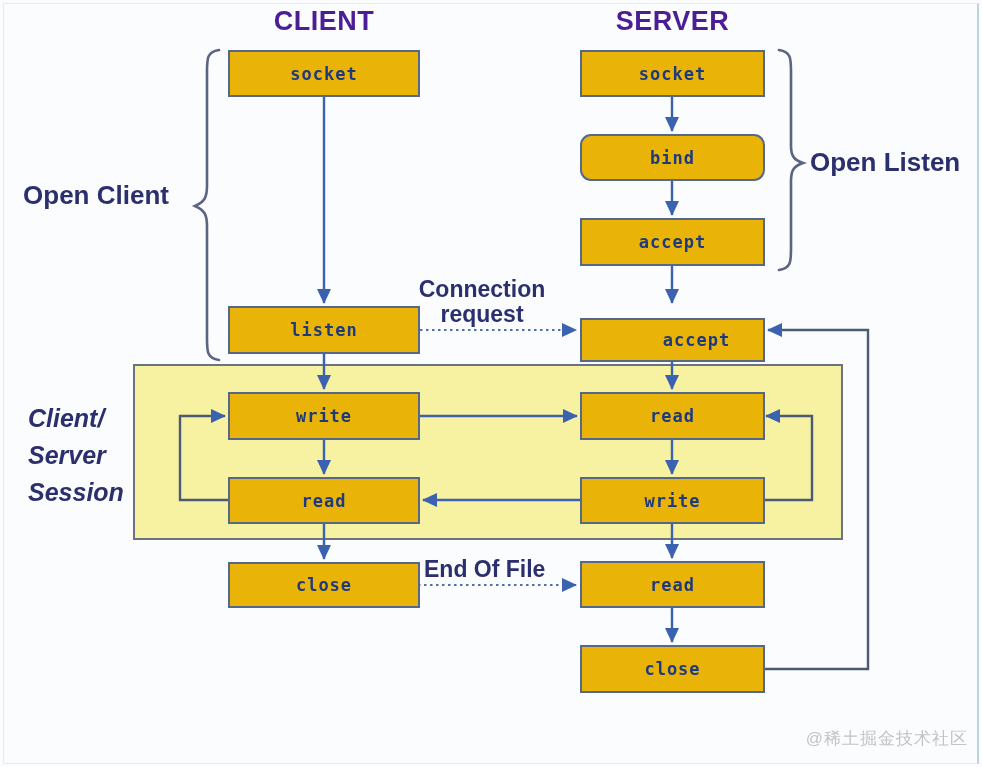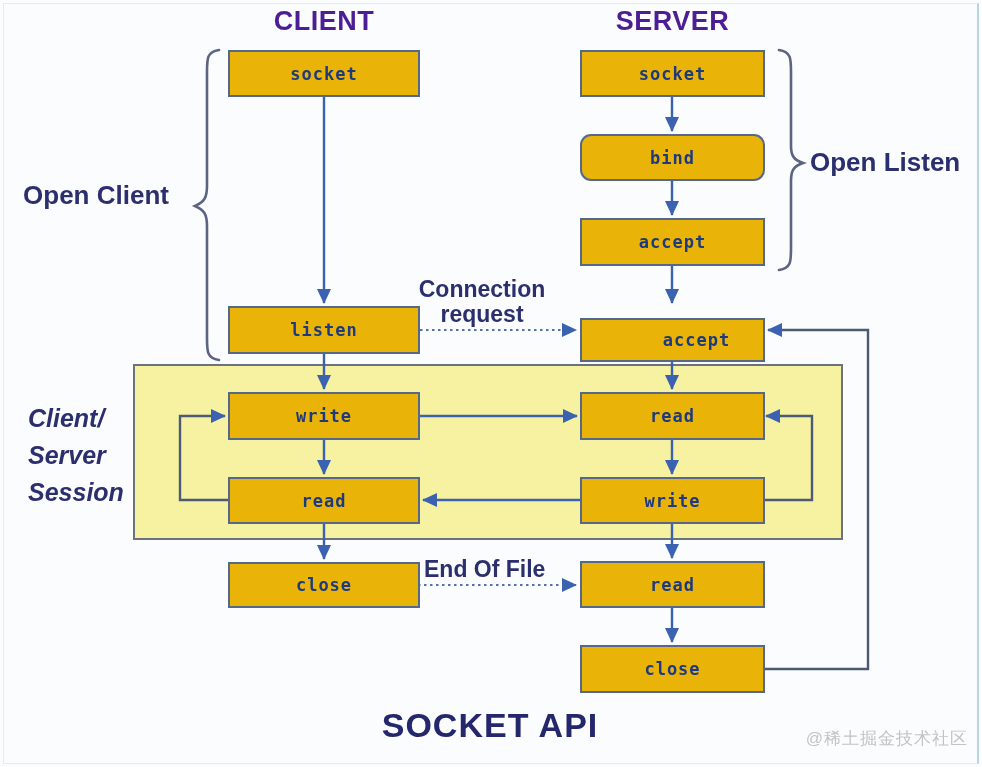--- a/index.html
+++ b/index.html
@@ -102,15 +102,14 @@
 
   <div class="ann" style="left:10px;top:180px;width:172px;text-align:center;font-size:26px;">Open Client</div>
   <div class="ann" style="left:810px;top:147px;width:168px;font-size:26px;">Open Listen</div>
   <div class="ann pre" style="left:28px;top:400px;font-size:25px;line-height:37px;font-style:italic;">Client/
 Server
 Session</div>
   <div class="ann pre" style="left:404px;top:277px;width:156px;text-align:center;font-size:23px;line-height:25px;">Connection
 request</div>
   <div class="ann" style="left:424px;top:556px;width:140px;text-align:left;font-size:23px;">End Of File</div>
 
-  <div class="title-main">SOCKET API</div>
   <div class="watermark">@稀土掘金技术社区</div>
 </div>
 
 </body></html>

